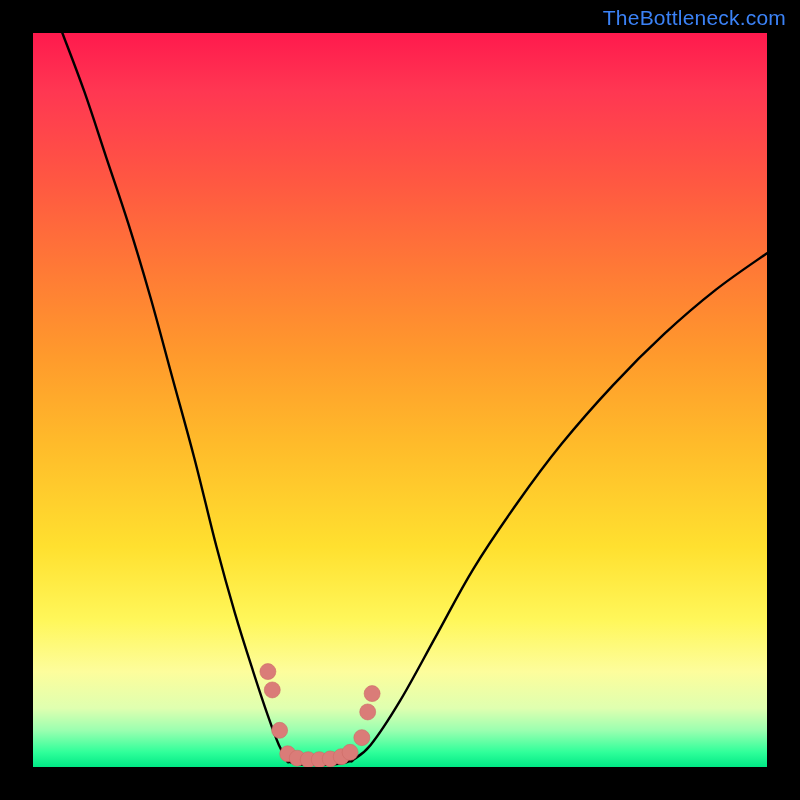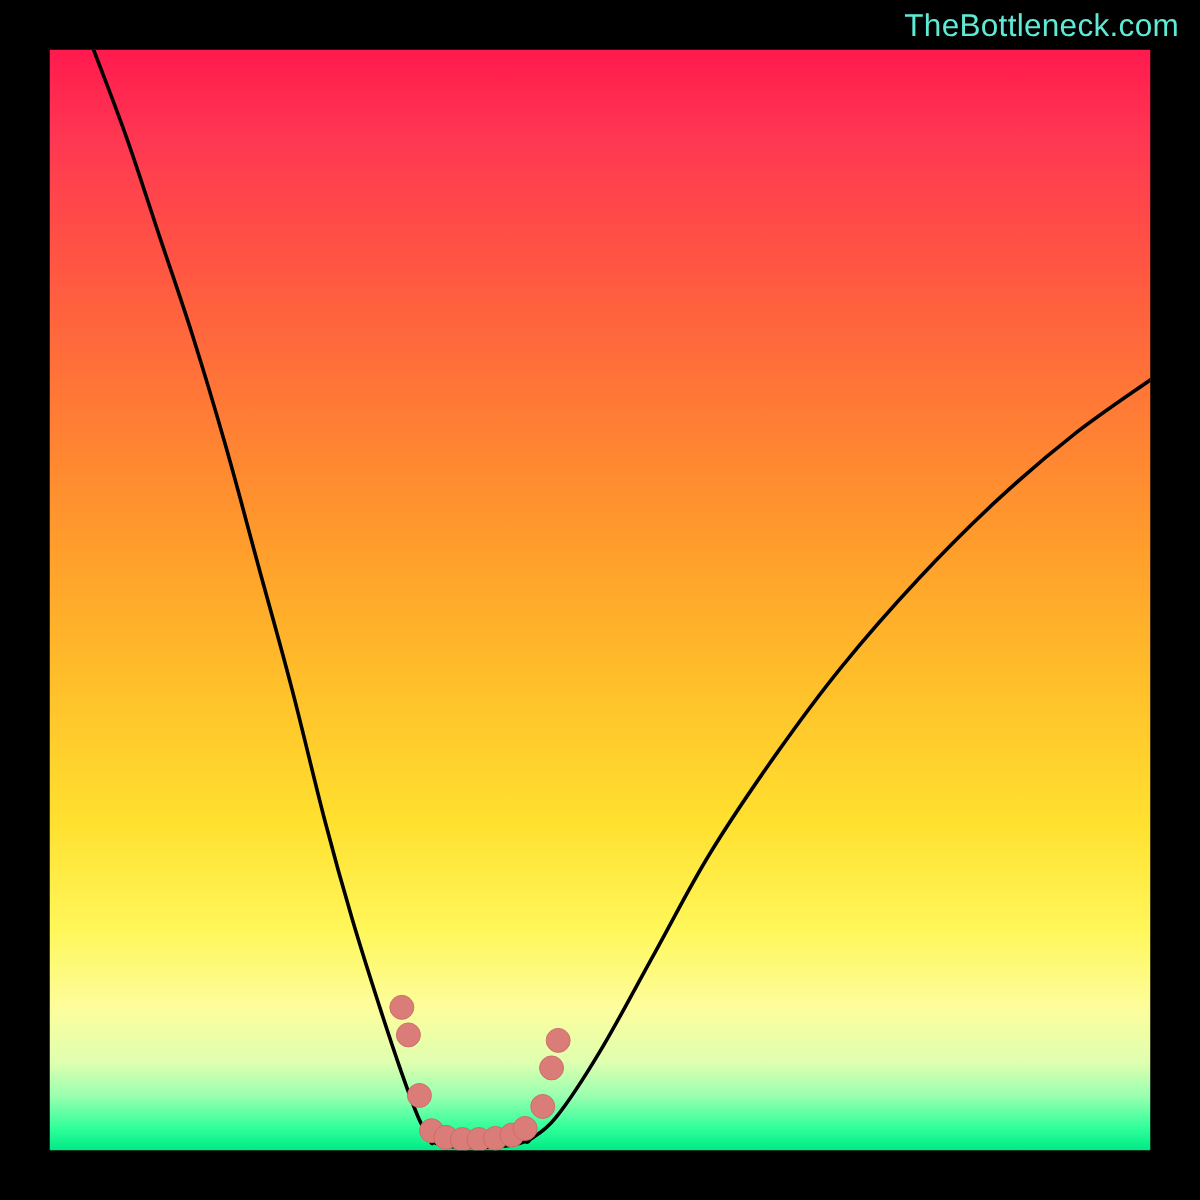--- a/index.html
+++ b/index.html
@@ -49,21 +49,21 @@
     position: absolute;
     inset: 0;
     width: 734px;
     height: 734px;
     display: block;
   }
   .watermark {
     position: absolute;
     top: 6px;
     right: 14px;
-    color: #5eead4;
+    color: #3b82f6;
     font-size: 21px;
     font-weight: 500;
     letter-spacing: 0.2px;
     user-select: none;
   }
   .marker {
     fill: #da7c78;
     stroke: #cc6b67;
     stroke-width: 0.6;
   }

